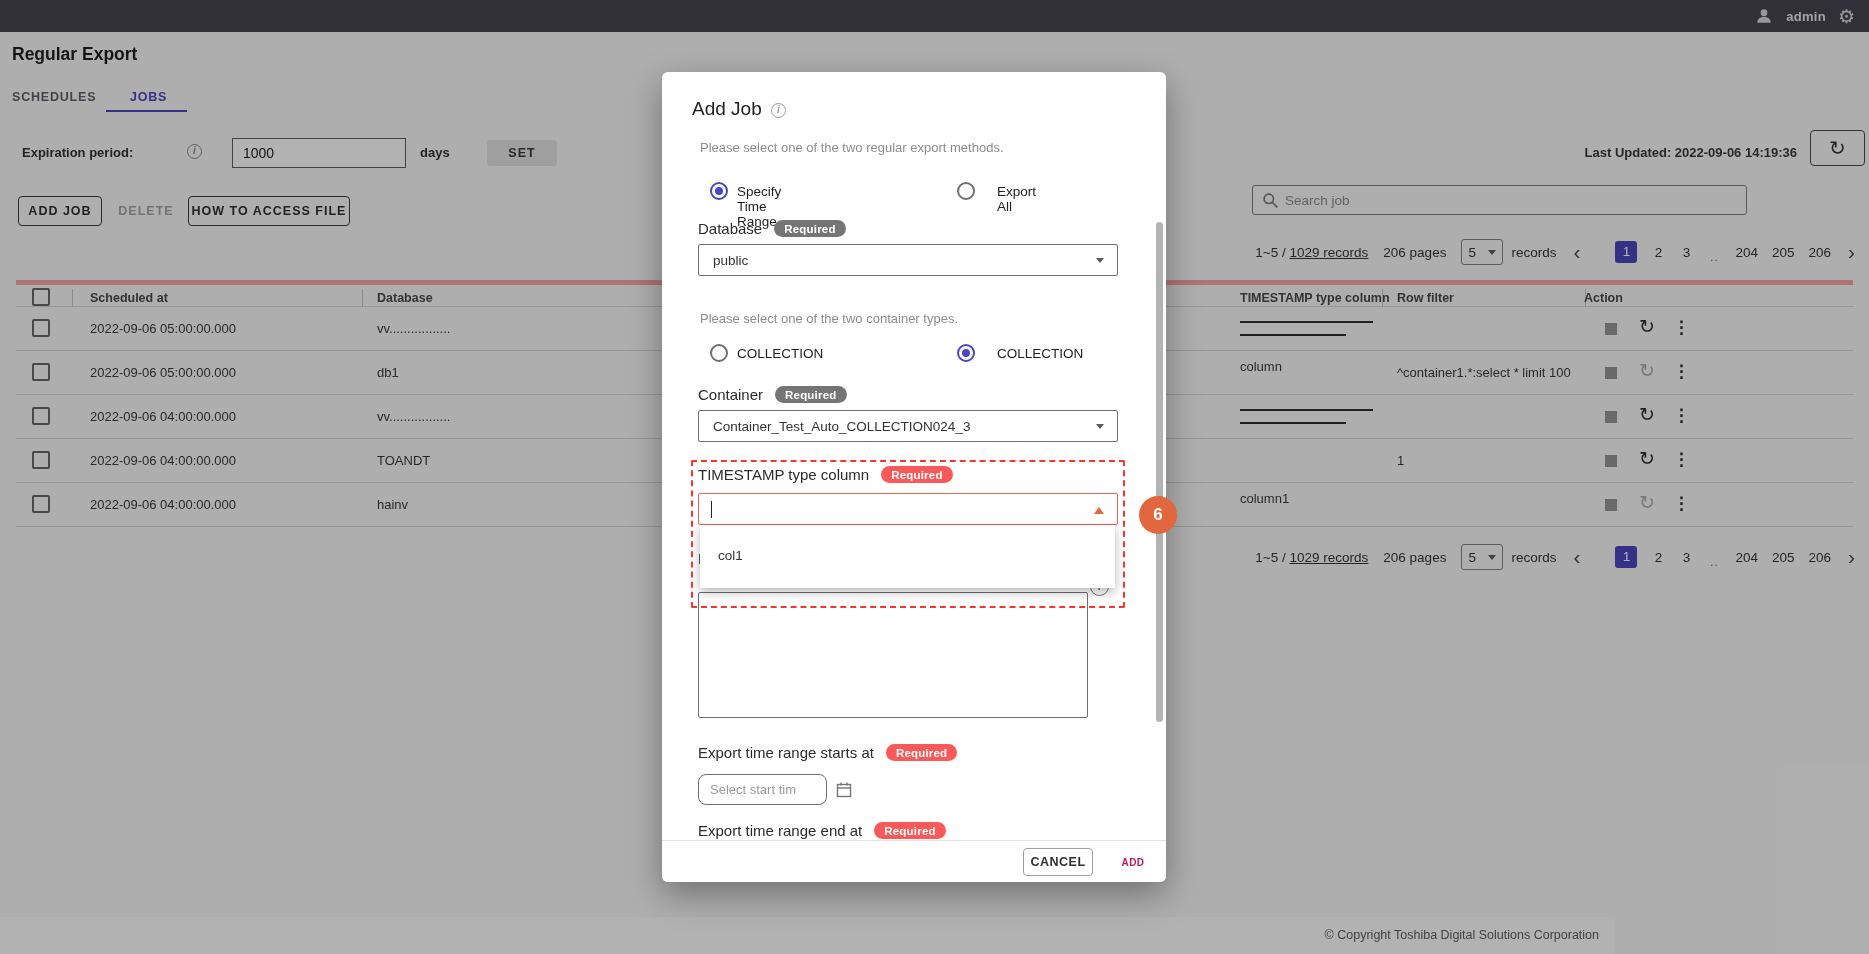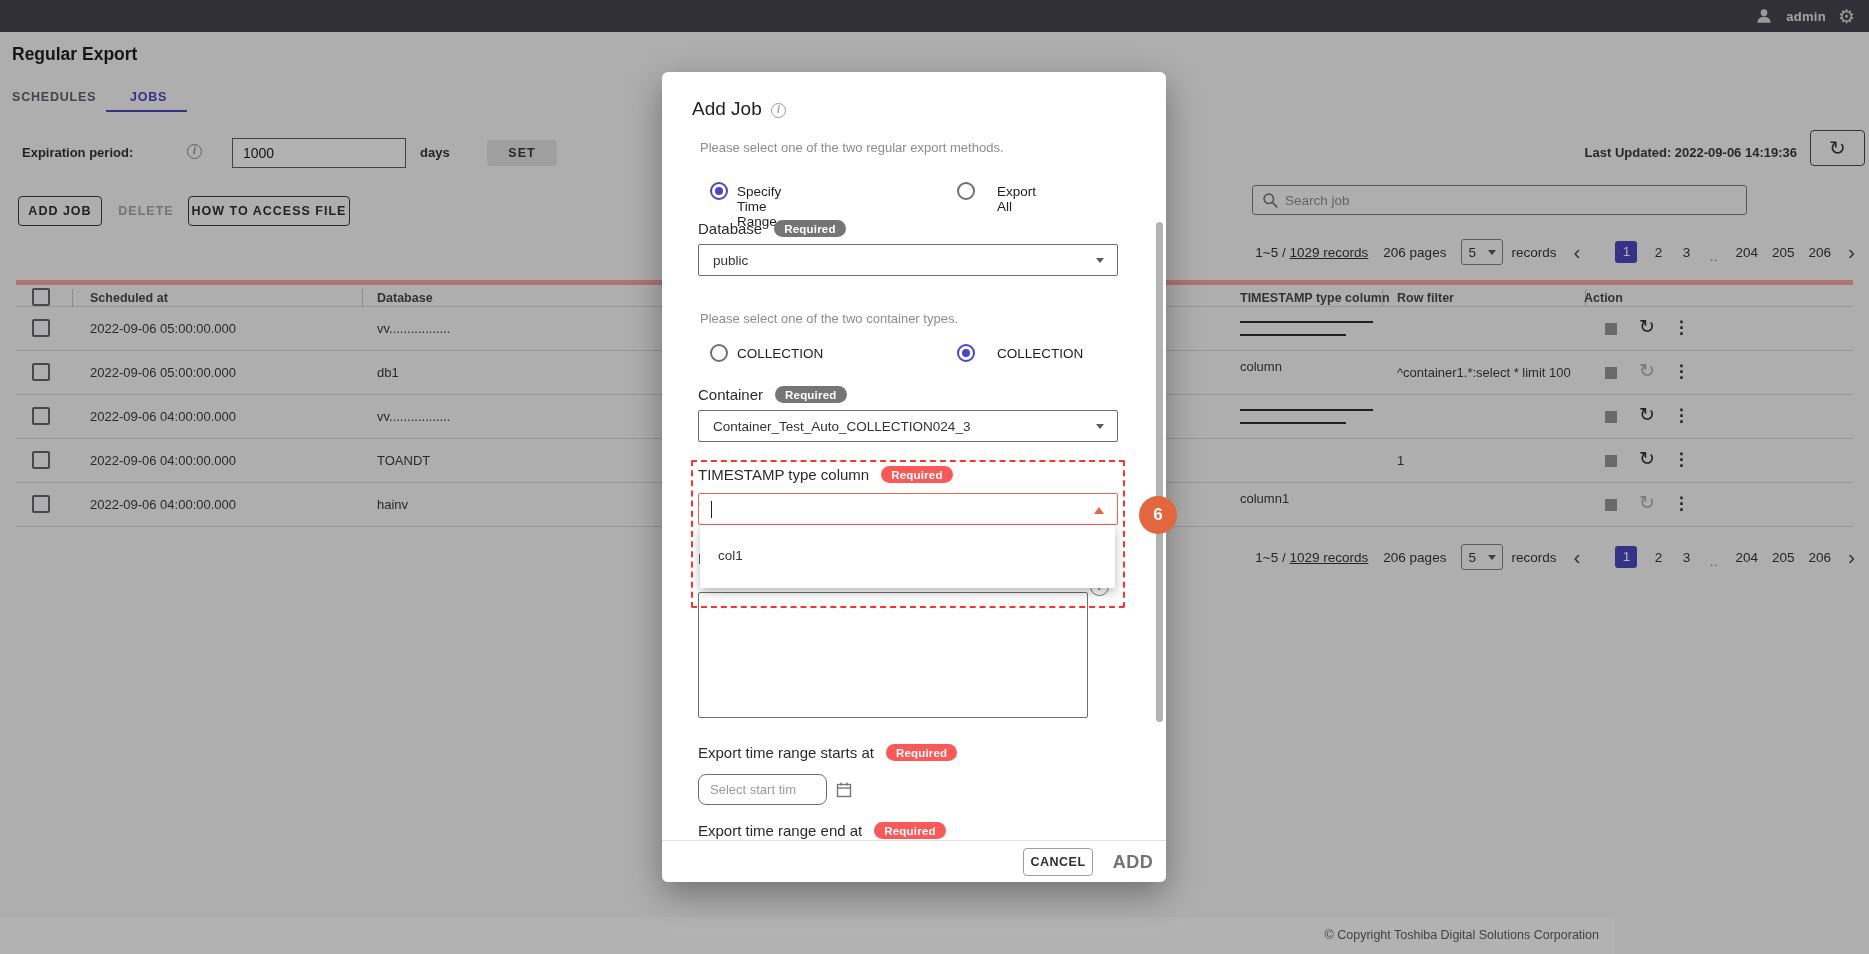--- a/index.html
+++ b/index.html
@@ -128,21 +128,21 @@
   .textarea{position:absolute;left:36px;top:520px;width:390px;height:126px;border:1px solid #6f6f6f;border-radius:2px;background:#fff;z-index:1;}
   .date-input{position:absolute;left:36px;top:702px;width:129px;height:31px;border:1px solid #6f6f6f;border-radius:8px;
     background:#fff;font-size:13px;color:#333;padding:0 30px 0 11px;font-family:"Liberation Sans",sans-serif;}
   .date-input::placeholder{color:#9b9b9b;}
   .cal-ic{position:absolute;left:174px;top:710px;pointer-events:none;}
   .m-footer{position:absolute;left:0;bottom:0;width:504px;height:42px;background:#fff;border-top:1px solid #e3e3e3;
     border-radius:0 0 6px 6px;z-index:6;}
   .cancel-btn{position:absolute;left:361px;top:7px;width:70px;height:28px;border:1px solid #9e9e9e;border-radius:4px;background:#fff;
     font-size:12.5px;font-weight:bold;letter-spacing:.5px;color:#2f2f2f;font-family:"Liberation Sans",sans-serif;}
   .add-btn{position:absolute;left:446px;top:7px;width:50px;height:28px;border:none;background:transparent;
-    font-size:18px;font-weight:bold;letter-spacing:.5px;color:#737373;font-family:"Liberation Sans",sans-serif;}
+    font-size:10px;font-weight:bold;letter-spacing:.5px;color:#be185d;font-family:"Liberation Sans",sans-serif;}
   .m-scroll{position:absolute;right:3px;top:150px;width:7px;height:500px;border-radius:4px;background:#b3b3b3;z-index:7;}
 
   
   .ann-rect{position:absolute;left:691px;top:460px;width:434px;height:148px;border:2.5px dashed var(--annotation-red);
     border-radius:2px;z-index:35;pointer-events:none;}
   .ann-badge{position:absolute;left:1139px;top:496px;width:38px;height:38px;border-radius:50%;background:var(--annotation-orange);
     color:#fff;font-size:17px;font-weight:bold;display:flex;align-items:center;justify-content:center;z-index:40;}
 </style>
 </head>
 <body>

